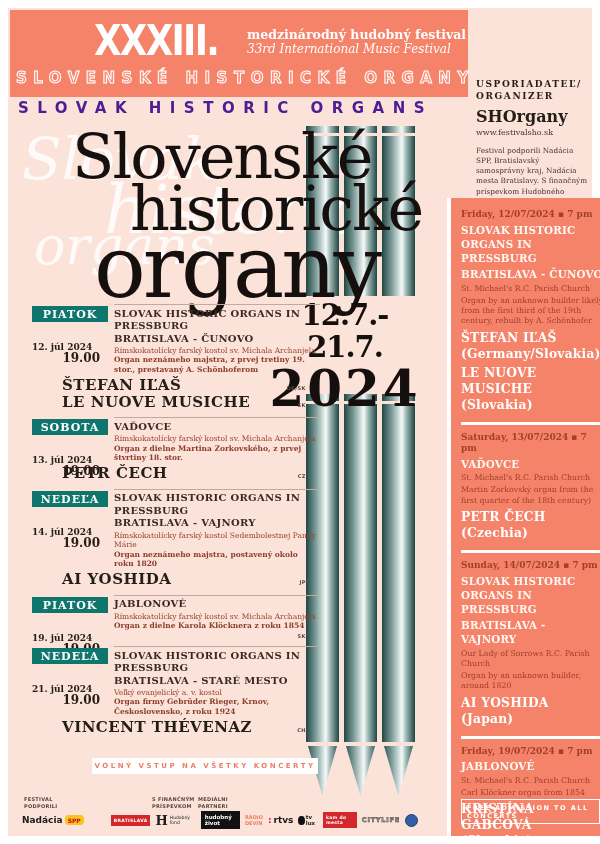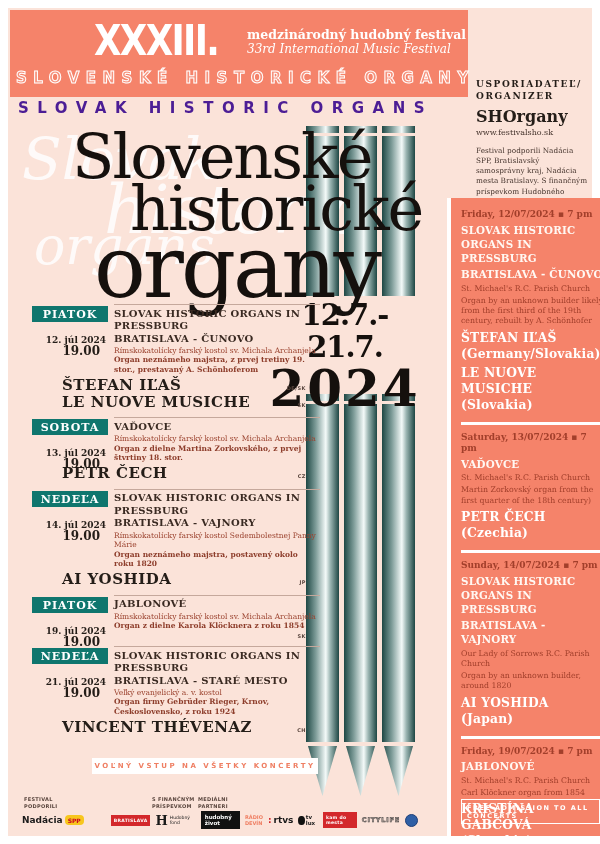--- a/index.html
+++ b/index.html
@@ -45,21 +45,21 @@
   .dates { position:absolute; left:258px; top:292px; width:158px; text-align:center; z-index:3; color:#15100d; }
   .drange { font-weight:bold; font-size:29px; letter-spacing:-1px; line-height:1.1; }
   .dyear  { font-weight:bold; font-size:50px; letter-spacing:3px; line-height:1; }
 
   
   .schedule { position:absolute; left:24px; top:296px; width:288px; z-index:3; }
   .entry { position:relative; padding-left:82px; margin-bottom:7px; }
   .eleft { position:absolute; left:0; top:2px; width:76px; }
   .badge { background:#0f766e; color:#fff; font-weight:bold; font-size:11px; letter-spacing:1px;
            text-align:center; padding:2px 0 1px; }
-  .edate { font-weight:bold; font-size:9px; color:#241d18; text-align:right; padding-right:2px; margin-top:13px; }
+  .edate { font-weight:bold; font-size:9px; color:#241d18; text-align:left; padding-right:2px; margin-top:20px; }
   .etime { font-weight:bold; font-size:12px; color:#241d18; text-align:right; padding-right:8px; margin-top:-1px; }
   .eright { border-top:1px solid #c5a89c; padding-top:2.5px; }
   .etitle, .eplace { font-weight:bold; font-size:10px; line-height:1.25; letter-spacing:.3px; color:#3a2a22; }
   .evenue { font-size:7.5px; line-height:1.25; color:#9c4430; margin-top:1px; }
   .eorgan { font-size:7.5px; font-weight:bold; line-height:1.25; color:#8d3d2b; }
   .performers { margin-left:-52px; margin-top:3px; }
   .performer { display:flex; align-items:baseline; line-height:1.1; }
   .pname { font-weight:bold; font-size:15px; letter-spacing:.5px; color:#241d18; }
   .pcode { margin-left:auto; margin-right:14px; font-family:"DejaVu Sans",sans-serif; font-weight:bold;
            font-size:5px; letter-spacing:.5px; color:#5a463e; }

